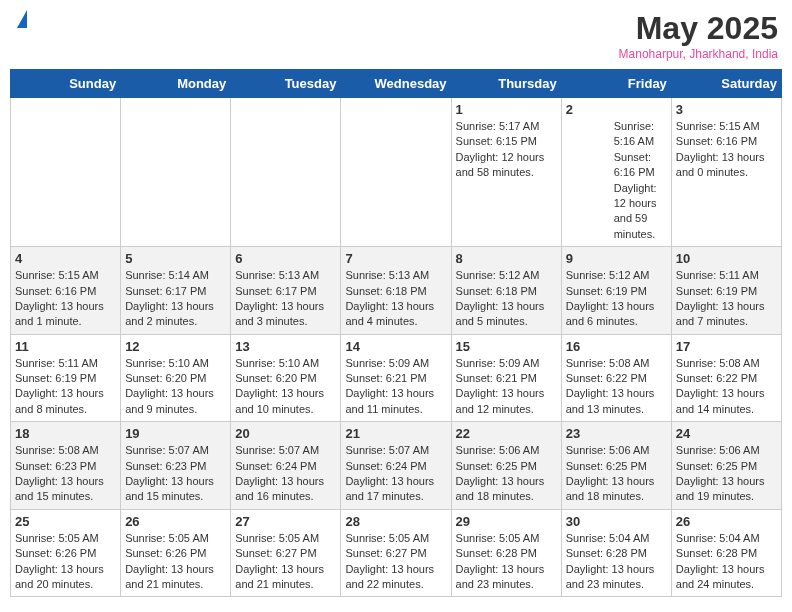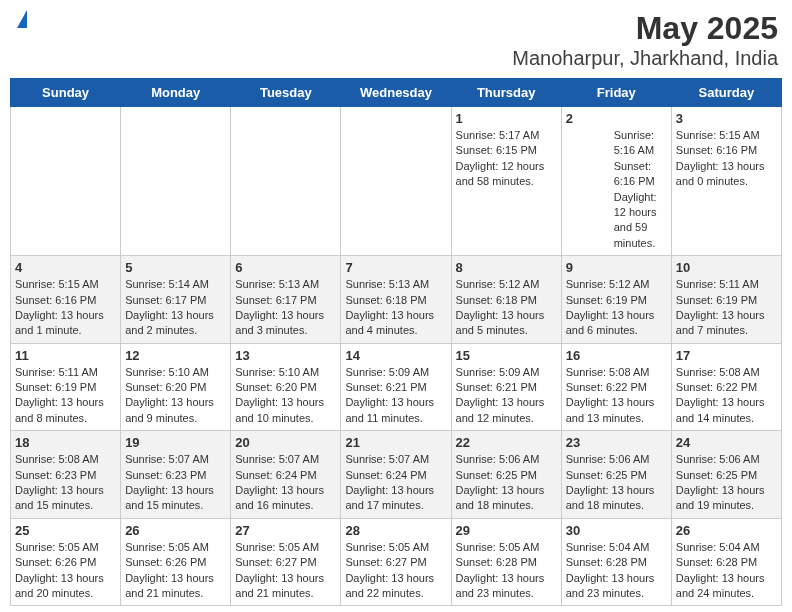--- a/index.html
+++ b/index.html
@@ -20,35 +20,35 @@
     .title-section {
       text-align: right;
       margin-left: 12px;
     }
     .month-title {
       font-size: 32px;
       font-weight: bold;
       color: #333;
     }
     .location {
-      font-size: 20px;
-      color: #404040;
+      font-size: 12px;
+      color: #ec4899;
     }
     .calendar {
       width: 100%;
       border-collapse: collapse;
       border: 1px solid #ccc;
     }
     .calendar th {
       background-color: #1a5ca8;
       color: white;
-      padding: 6px 16px;
+      padding: 6px 4px;
       font-size: 13px;
       font-weight: bold;
-      text-align: center;
+      text-align: right;
       border: 1px solid #1a5ca8;
     }
     .calendar td {
       vertical-align: top;
       padding: 4px;
       border: 1px solid #ccc;
       width: calc(100% / 7);
       min-height: 80px;
       font-size: 11px;
       background: #fff;

